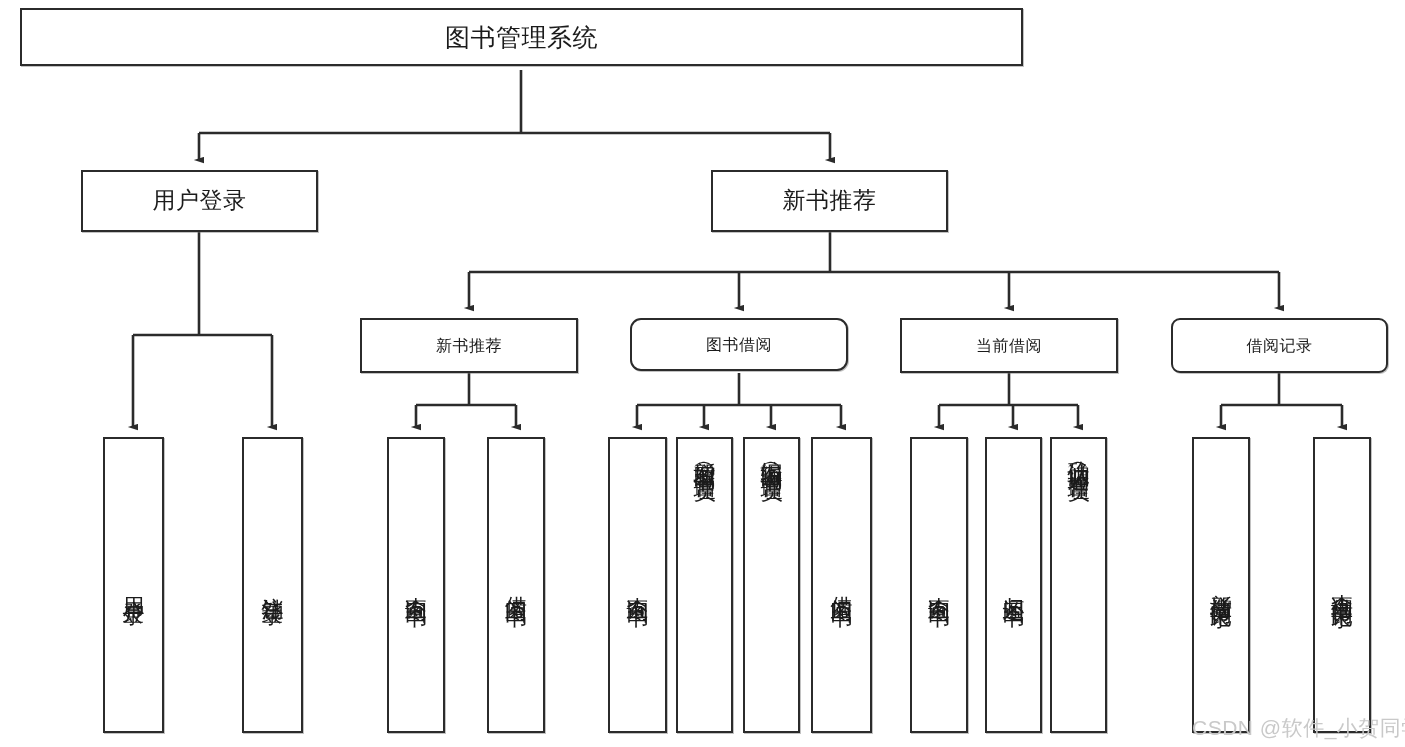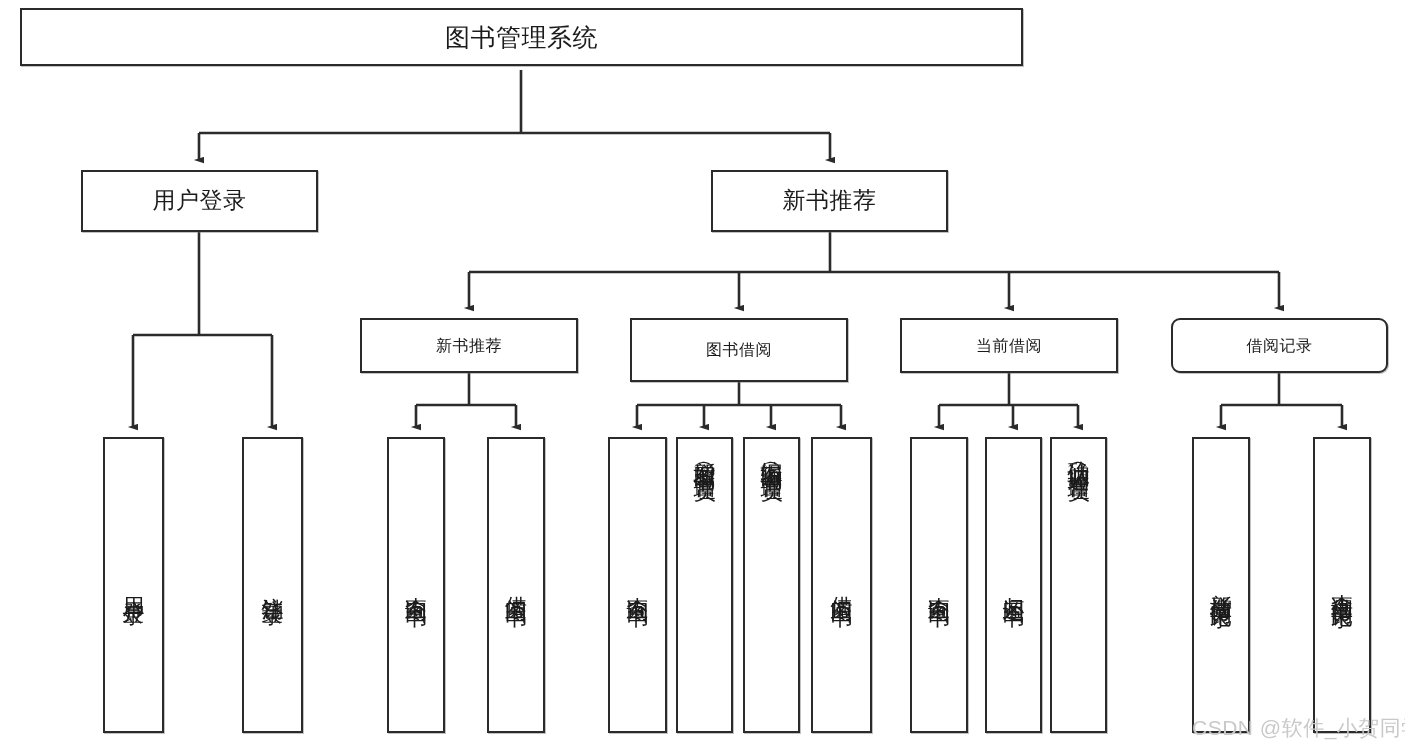--- a/index.html
+++ b/index.html
@@ -144,21 +144,21 @@
   <div class="node-box level-1" style="left:81px; top:170px; width:237px; height:62px;">
     <span class="node-label">用户登录</span>
   </div>
   <div class="node-box level-1" style="left:711px; top:170px; width:237px; height:62px;">
     <span class="node-label">新书推荐</span>
   </div>
 
   <div class="node-box level-2" style="left:360px; top:318px; width:218px; height:55px;">
     <span class="node-label">新书推荐</span>
   </div>
-  <div class="node-box level-2" style="left:630px; top:318px; width:218px; height:64px;">
+  <div class="node-box level-2" style="left:630px; top:318px; width:218px; height:53px;border-radius:11px;">
     <span class="node-label">图书借阅</span>
   </div>
   <div class="node-box level-2" style="left:900px; top:318px; width:218px; height:55px;">
     <span class="node-label">当前借阅</span>
   </div>
   <div class="node-box level-2" style="left:1171px; top:318px; width:217px; height:55px;border-radius:9px;">
     <span class="node-label">借阅记录</span>
   </div>
 
   <div class="node-box leaf mid-align" style="left:103px; top:437px; width:61px; height:296px;">

